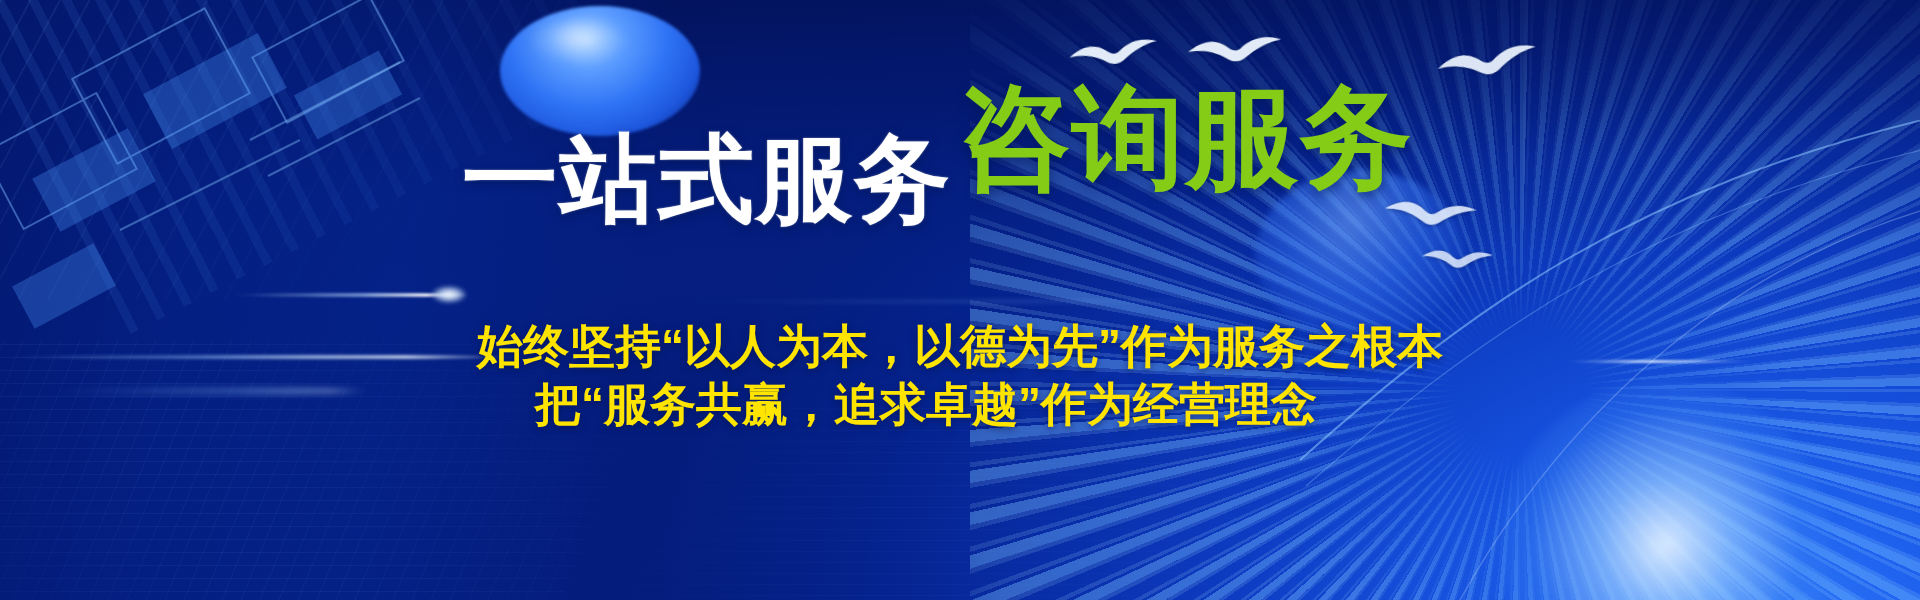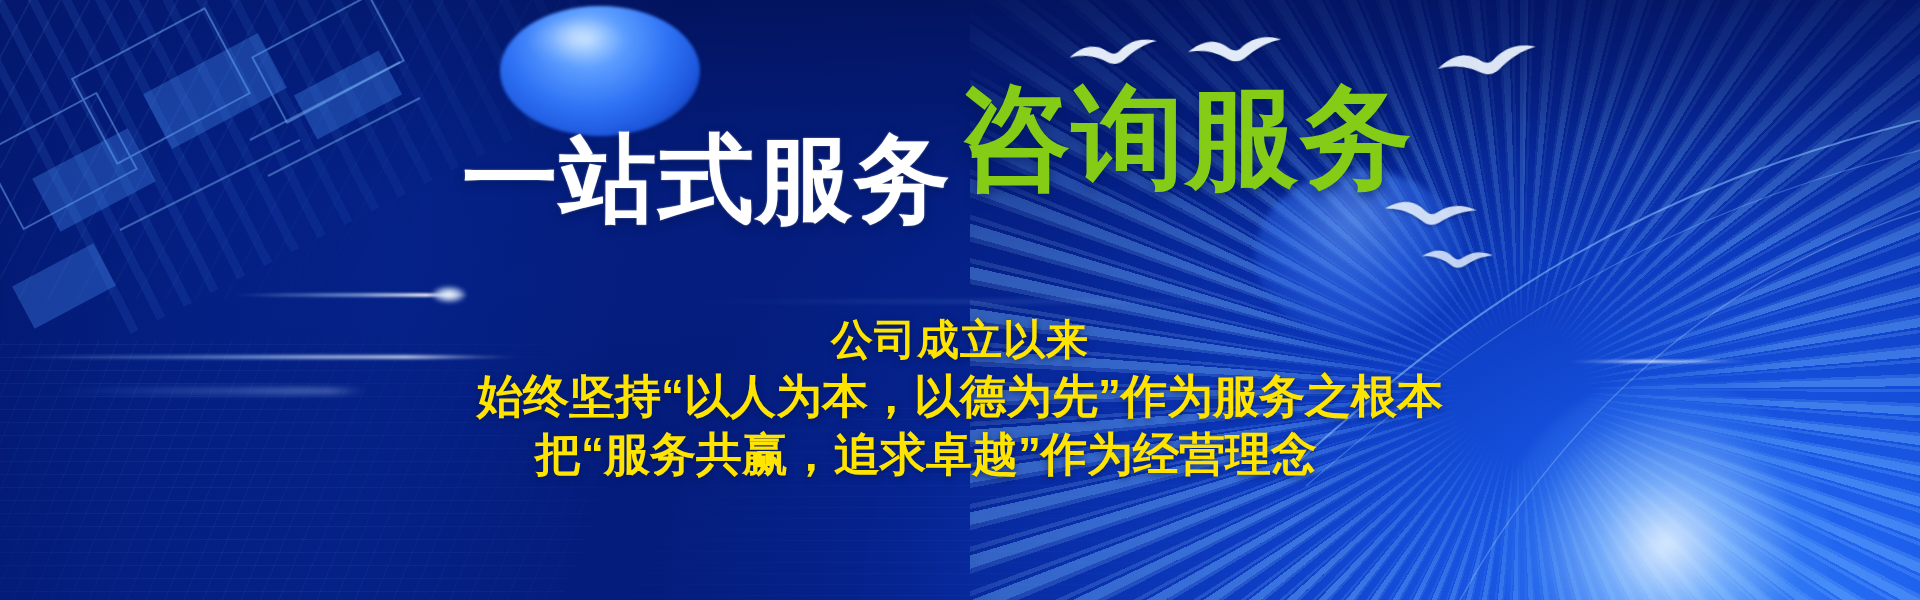--- a/index.html
+++ b/index.html
@@ -292,18 +292,17 @@
       </svg>
     </div>
 
   <div class="headline">
     <span class="headline-inner">
       <span class="hl-white">一站式服务</span><span class="hl-yellow">咨询服务</span>
     </span>
   </div>
 
   <div class="subtext">
-    <div class="sub-line l1">公司成立以来</div>
     <div class="sub-line l2">始终坚持“以人为本，以德为先”作为服务之根本</div>
     <div class="sub-line l3">把“服务共赢，追求卓越”作为经营理念</div>
   </div>
 
 </div>
 
 </body></html>

